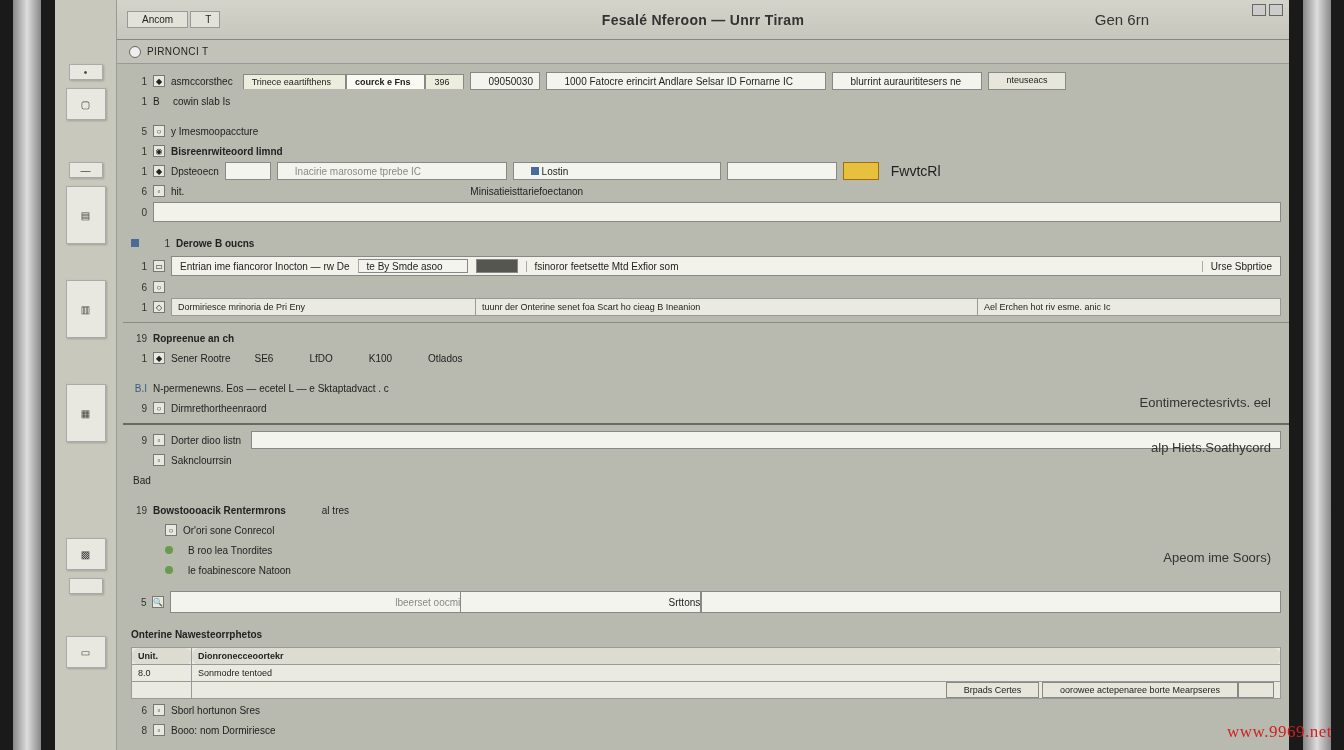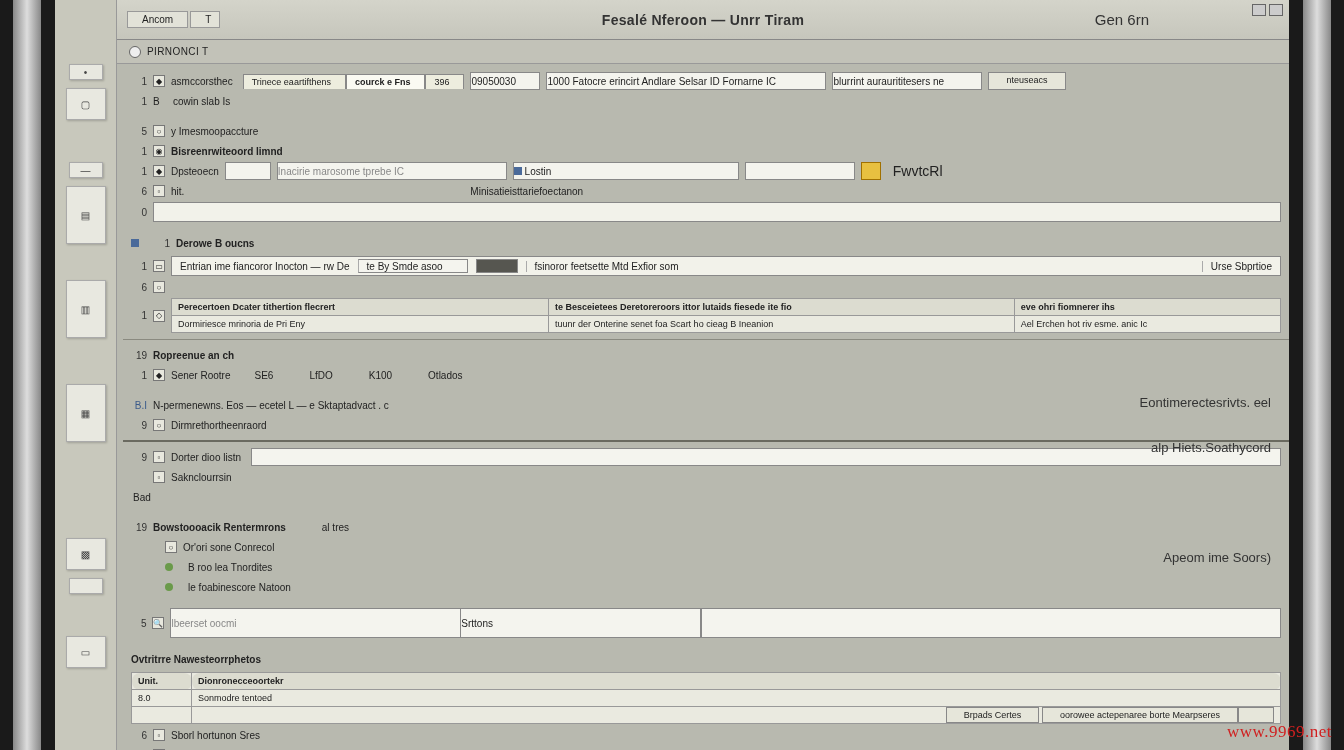--- a/index.html
+++ b/index.html
@@ -90,21 +90,21 @@
 }
 .row .ico {
   width: 12px; height: 12px; border: 1px solid #777; background: #e8e8de;
   font-size: 8px; display: inline-flex; align-items: center; justify-content: center;
 }
 .row .lbl { font-size: 10px; color: #222; white-space: nowrap; }
 .row .lbl.bold { font-weight: 600; }
 
 .field {
   background: #f4f4ee; border: 1px solid #888; height: 18px;
-  padding: 0 0; font-size: 10px; display: flex; align-items: center;
+  padding: 0 17px; font-size: 10px; display: flex; align-items: center;
 }
 .field.dark { background: #565650; }
 .field.wide { flex: 1; }
 .field.yellow { background: #e8c040; width: 20px; border-color: #a07000; }
 
 .tab-strip { display: flex; gap: 0; margin-left: 4px; }
 .tab-strip .tab {
   background: #ededde; border: 1px solid #888; padding: 2px 14px 2px 8px;
   font-size: 9px; border-bottom: none;
 }
@@ -146,22 +146,22 @@
 
 .sec-gap { height: 8px; }
 .indent { padding-left: 34px; }
 .dot-green { width: 8px; height: 8px; background: #6a9a4a; border-radius: 50%; display: inline-block; }
 .dot-blue { width: 8px; height: 8px; background: #4a6a9a; display: inline-block; }
 
 .inner-search {
   display: flex; align-items: center; gap: 0; width: 100%;
 }
 .inner-search .sfield {
-  background: #f4f4ee; border: 1px solid #888; height: 30px;
-  padding: 0 0; flex: 1; font-size: 10px; display: flex; align-items: center;
+  background: #f4f4ee; border: 1px solid #888; height: 22px;
+  padding: 0 0; flex: 1; font-size: 10px; display: flex; align-items: center; justify-content: flex-end;
 }
 .inner-search .shint { width: 240px; flex: none; border-left: none; }
 
 .lower-table { margin-top: 4px; }
 .lower-table th { font-size: 9px; border-radius: 8px; }
 .btn-sm {
   background: #e6e6da; border: 1px solid #888; padding: 2px 17px;
   font-size: 9px; height: 18px;
 }
 </style>
@@ -240,21 +240,21 @@
           <span class="lbl bold">Bisreenrwiteoord limnd</span>
         </div>
       <div class="row">
         <span class="num">1</span>
           <span class="ico">◆</span>
         <span class="lbl">Dpsteoecn</span>
         <div class="field" style="width:46px"></div>
         <div class="field" style="width:230px" placeholder="Inacirie marosome tprebe IC">
             <span style="color:#888">Inacirie marosome tprebe IC</span>
           </div>
-        <div class="field" style="width:226px"><span class="dot-blue"></span>&nbsp;<span>Lostin</span></div>
+        <div class="field" style="width:208px"><span class="dot-blue"></span>&nbsp;<span>Lostin</span></div>
         <div class="field" style="width:110px"></div>
         <div class="field yellow"></div>
         <span class="lbl" style="font-size:14px;margin-left:6px">FwvtcRl</span>
       </div>
       <div class="row">
         <span class="num">6</span>
           <span class="ico">▫</span>
         <span class="lbl">hit.</span>
         <span class="lbl" style="margin-left:280px">Minisatieisttariefoectanon</span>
       </div>
@@ -281,25 +281,20 @@
       <div class="row">
           <span class="num">6</span>
           <span class="ico">○</span>
         </div>
 
       <div class="row">
           <span class="num">1</span>
           <span class="ico">◇</span>
         <table class="grid-table" style="flex:1">
           <tbody>
-              <tr>
-            <th style="width:34%">Perecertoen Dcater tithertion flecrert</th>
-            <th style="width:42%">te Besceietees Deretoreroors ittor lutaids fiesede ite fio</th>
-            <th>eve ohri fiomnerer ihs</th>
-          </tr>
           <tr>
             <td>Dormiriesce mrinoria de Pri Eny</td>
             <td>tuunr der Onterine senet foa Scart ho cieag B Ineanion</td>
             <td>Ael Erchen hot riv esme. anic Ic</td>
           </tr>
         </tbody>
           </table>
       </div>
 
       <div class="divider"></div>
@@ -367,21 +362,21 @@
               <span style="color:#888">lbeerset oocmi</span>
             </div>
           <div class="sfield shint">Srttons</div>
           <div class="sfield" style="flex:2"></div>
         </div>
       </div>
 
       <div class="sec-gap"></div>
 
       <div class="row">
-          <span class="lbl bold">Ovtritrre Nawesteorrphetos</span>
+          <span class="lbl bold">Onterine Nawesteorrphetos</span>
         </div>
       <table class="grid-table lower-table">
         <tbody>
             <tr>
           <th style="width:60px">Unit.</th>
           <th>Dionronecceoortekr</th>
         </tr>
         <tr>
           <td>8.0</td>
           <td>Sonmodre tentoed</td>

